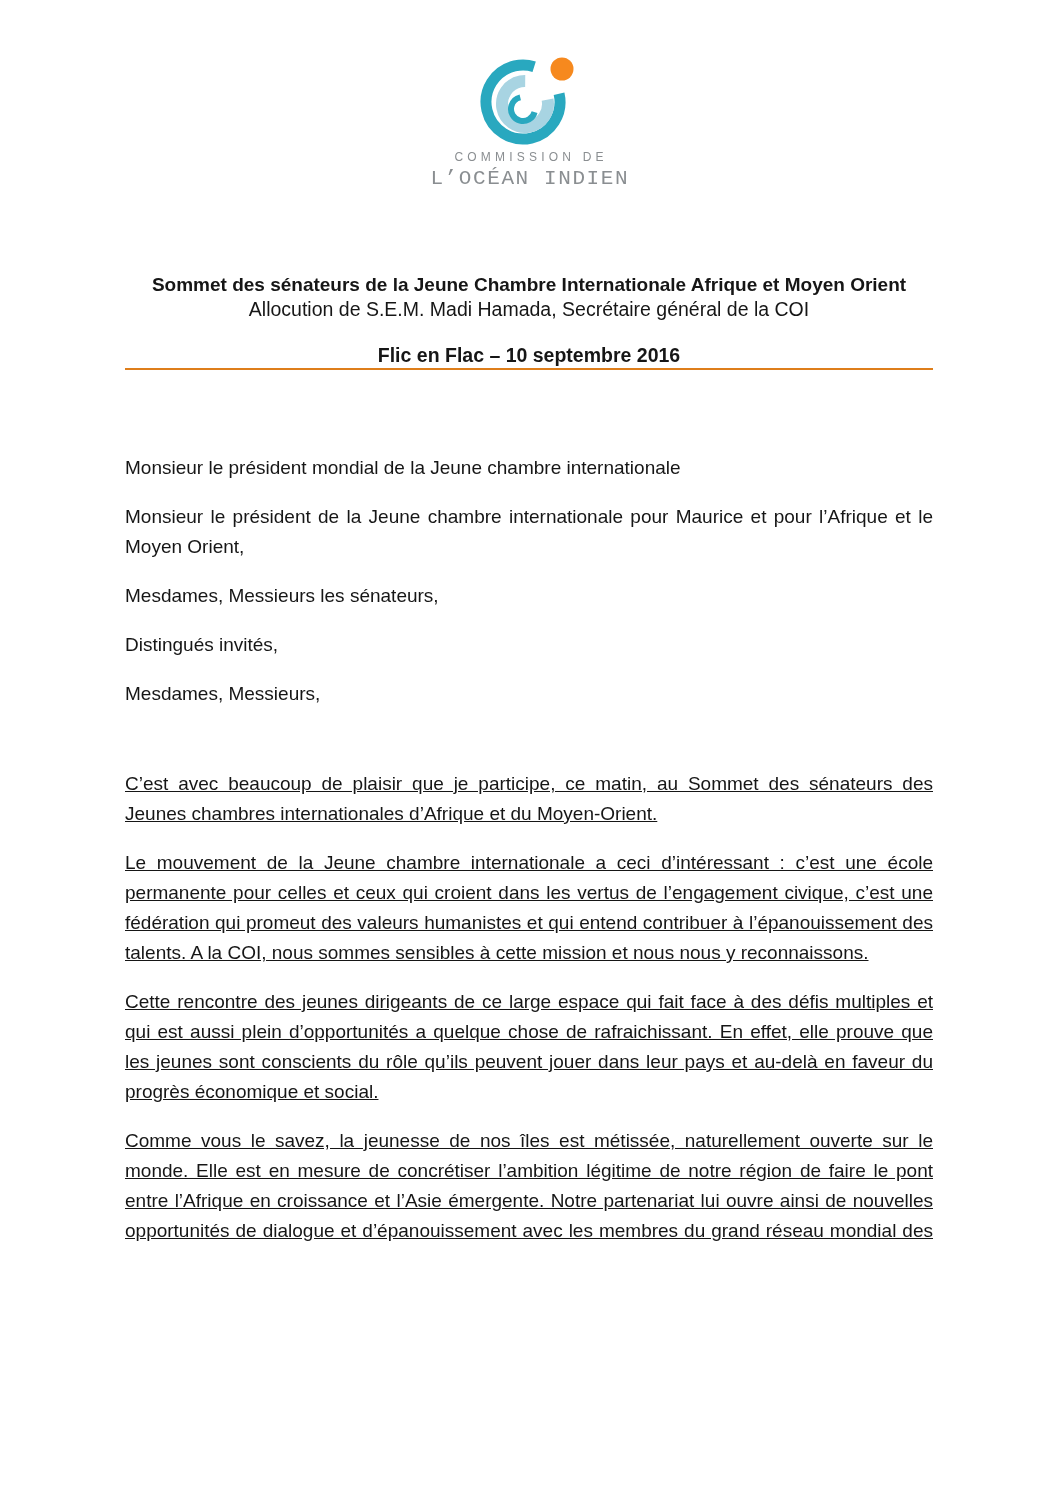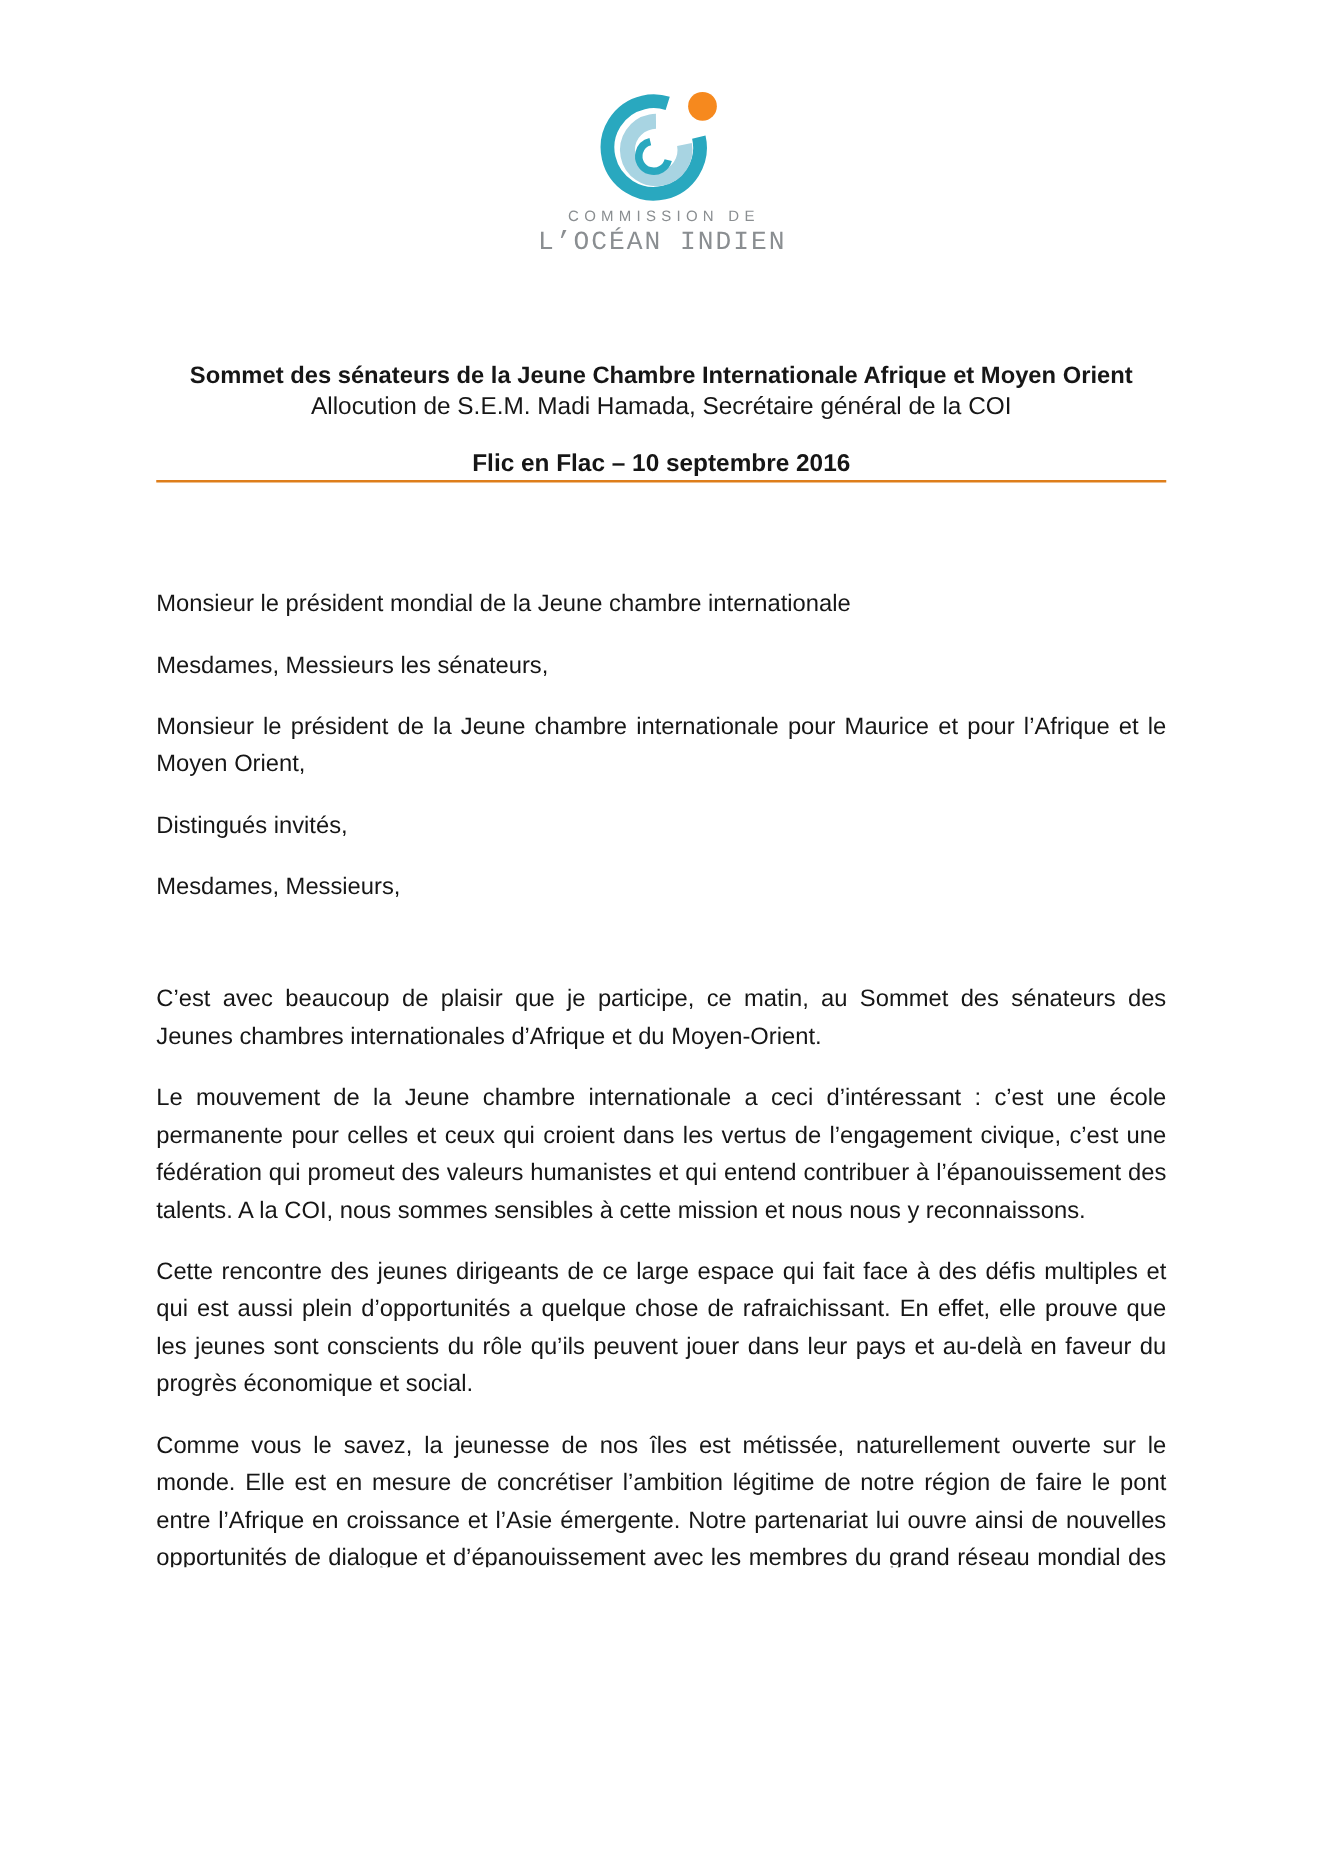--- a/index.html
+++ b/index.html
@@ -7,21 +7,21 @@
     padding: 0;
     background: #ffffff;
   }
   .page {
     position: relative;
     width: 1058px;
     height: 1254px;
     margin: 0 auto;
     background: #ffffff;
     box-sizing: border-box;
-    padding: 16px 125px;
+    padding: 0 125px;
     overflow: hidden;
     font-family: "Liberation Sans", sans-serif;
     color: #161616;
   }
 
   
   .logo-block {
     padding-top: 54px;
     text-align: center;
   }
@@ -75,20 +75,21 @@
     line-height: 30px;
     text-align: justify;
   }
   .salutations p { margin: 0 0 19px 0; }
 
   .body-text {
     margin-top: 60px;
     font-size: 19px;
     line-height: 30px;
     text-align: justify;
+    text-decoration: underline;
   }
   .body-text p { margin: 0 0 19px 0; }
 
   
   .footer-page {
     position: absolute;
     left: 0;
     right: 0;
     top: 1377px;
     text-align: center;
@@ -120,22 +121,22 @@
   </div>
 
   <div class="title-block">
     <div class="doc-title">Sommet des sénateurs de la Jeune Chambre Internationale Afrique et Moyen Orient</div>
     <div class="doc-subtitle">Allocution de S.E.M. Madi Hamada, Secrétaire général de la COI</div>
     <div class="doc-dateline">Flic en Flac – 10 septembre 2016</div>
   </div>
 
   <div class="salutations">
     <p>Monsieur le président mondial de la Jeune chambre internationale</p>
+    <p>Monsieur le président de la Jeune chambre internationale pour Maurice et pour l’Afrique et le Moyen Orient,</p>
     <p>Mesdames, Messieurs les sénateurs,</p>
-    <p>Monsieur le président de la Jeune chambre internationale pour Maurice et pour l’Afrique et le Moyen Orient,</p>
     <p>Distingués invités,</p>
     <p>Mesdames, Messieurs,</p>
   </div>
 
   <div class="body-text">
     <p>C’est avec beaucoup de plaisir que je participe, ce matin, au Sommet des sénateurs des Jeunes chambres internationales d’Afrique et du Moyen-Orient.</p>
     <p>Le mouvement de la Jeune chambre internationale a ceci d’intéressant : c’est une école permanente pour celles et ceux qui croient dans les vertus de l’engagement civique, c’est une fédération qui promeut des valeurs humanistes et qui entend contribuer à l’épanouissement des talents. A la COI, nous sommes sensibles à cette mission et nous nous y reconnaissons.</p>
     <p>Cette rencontre des jeunes dirigeants de ce large espace qui fait face à des défis multiples et qui est aussi plein d’opportunités a quelque chose de rafraichissant. En effet, elle prouve que les jeunes sont conscients du rôle qu’ils peuvent jouer dans leur pays et au-delà en faveur du progrès économique et social.</p>
     <p>Comme vous le savez, la jeunesse de nos îles est métissée, naturellement ouverte sur le monde. Elle est en mesure de concrétiser l’ambition légitime de notre région de faire le pont entre l’Afrique en croissance et l’Asie émergente. Notre partenariat lui ouvre ainsi de nouvelles opportunités de dialogue et d’épanouissement avec les membres du grand réseau mondial des JCI.</p>
   </div>

